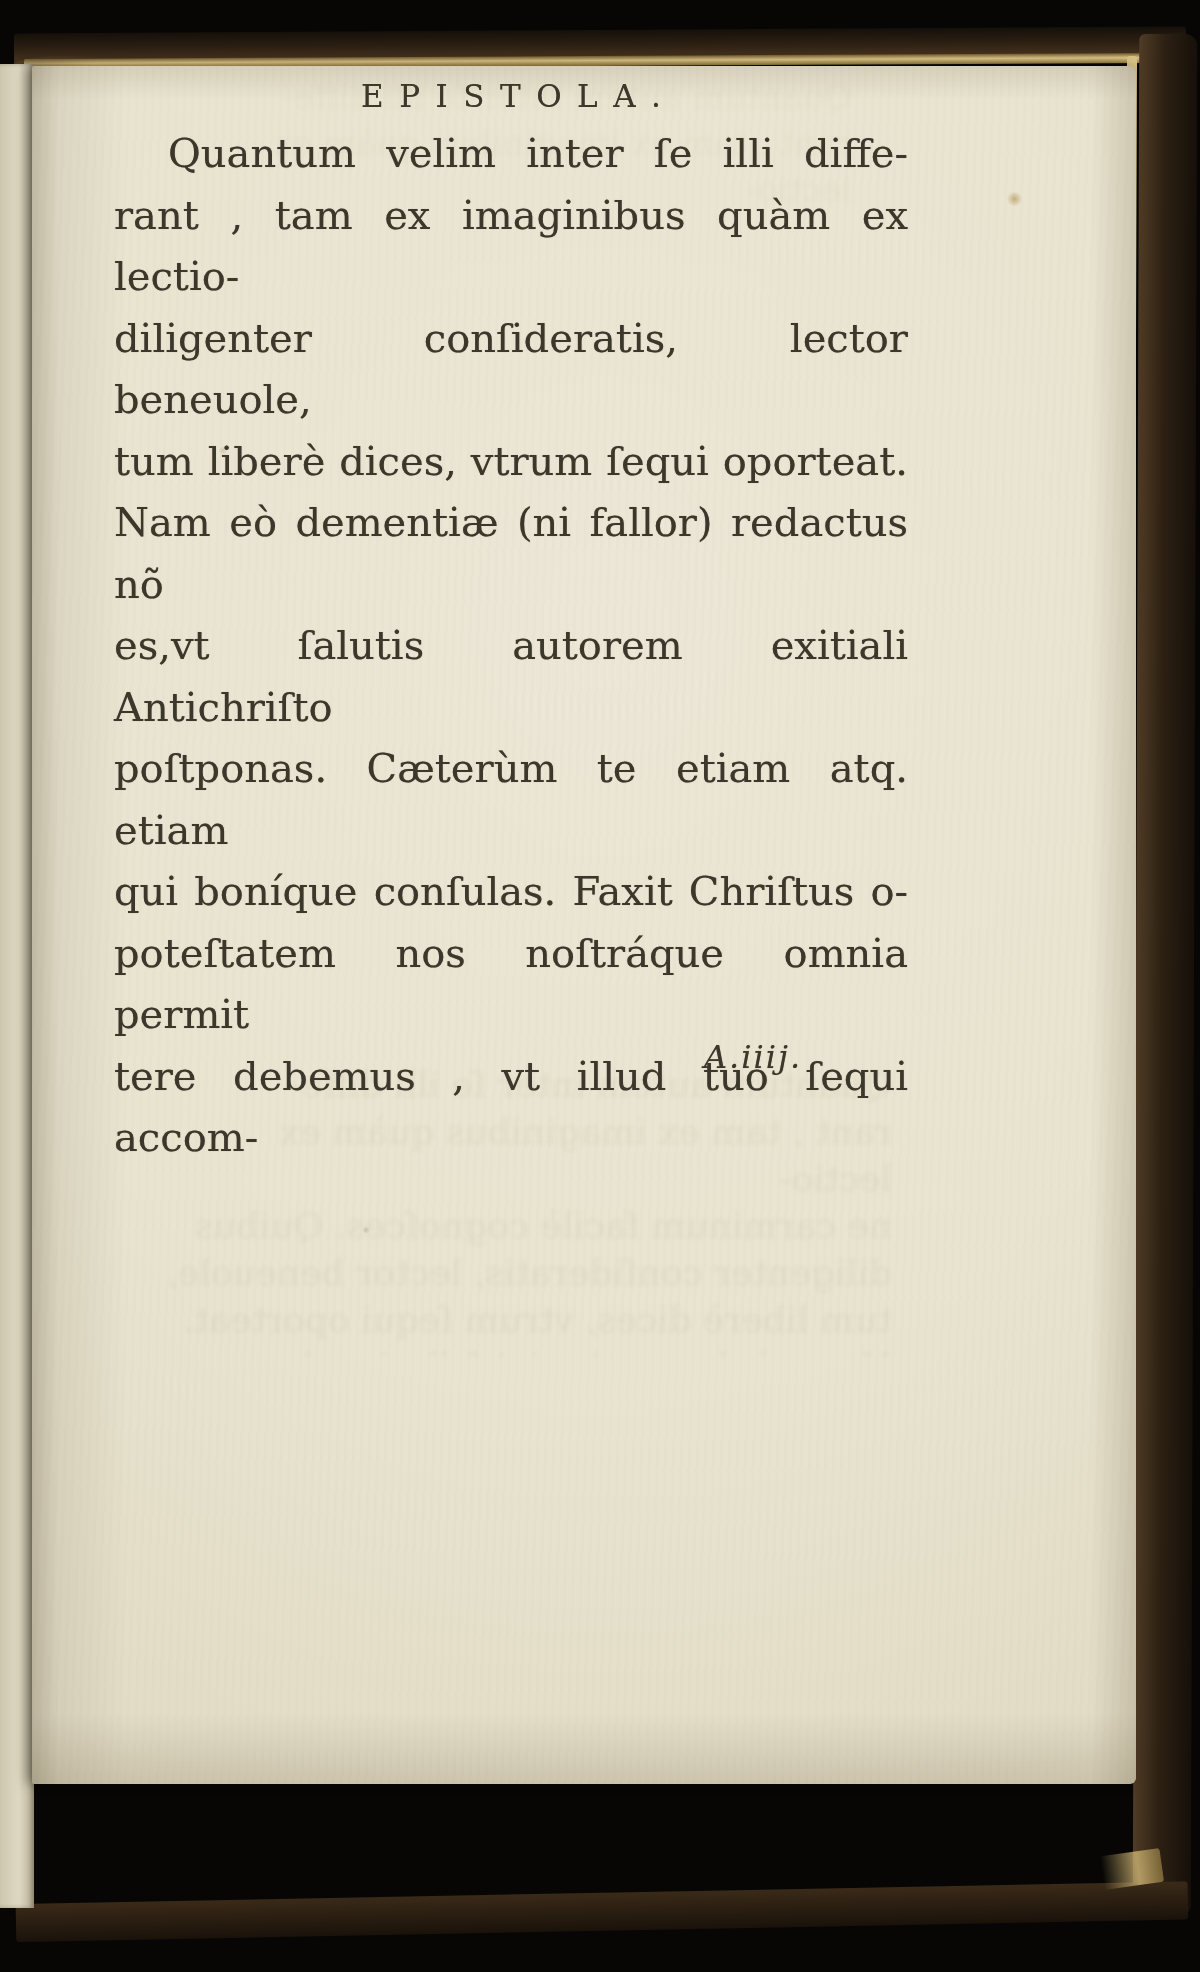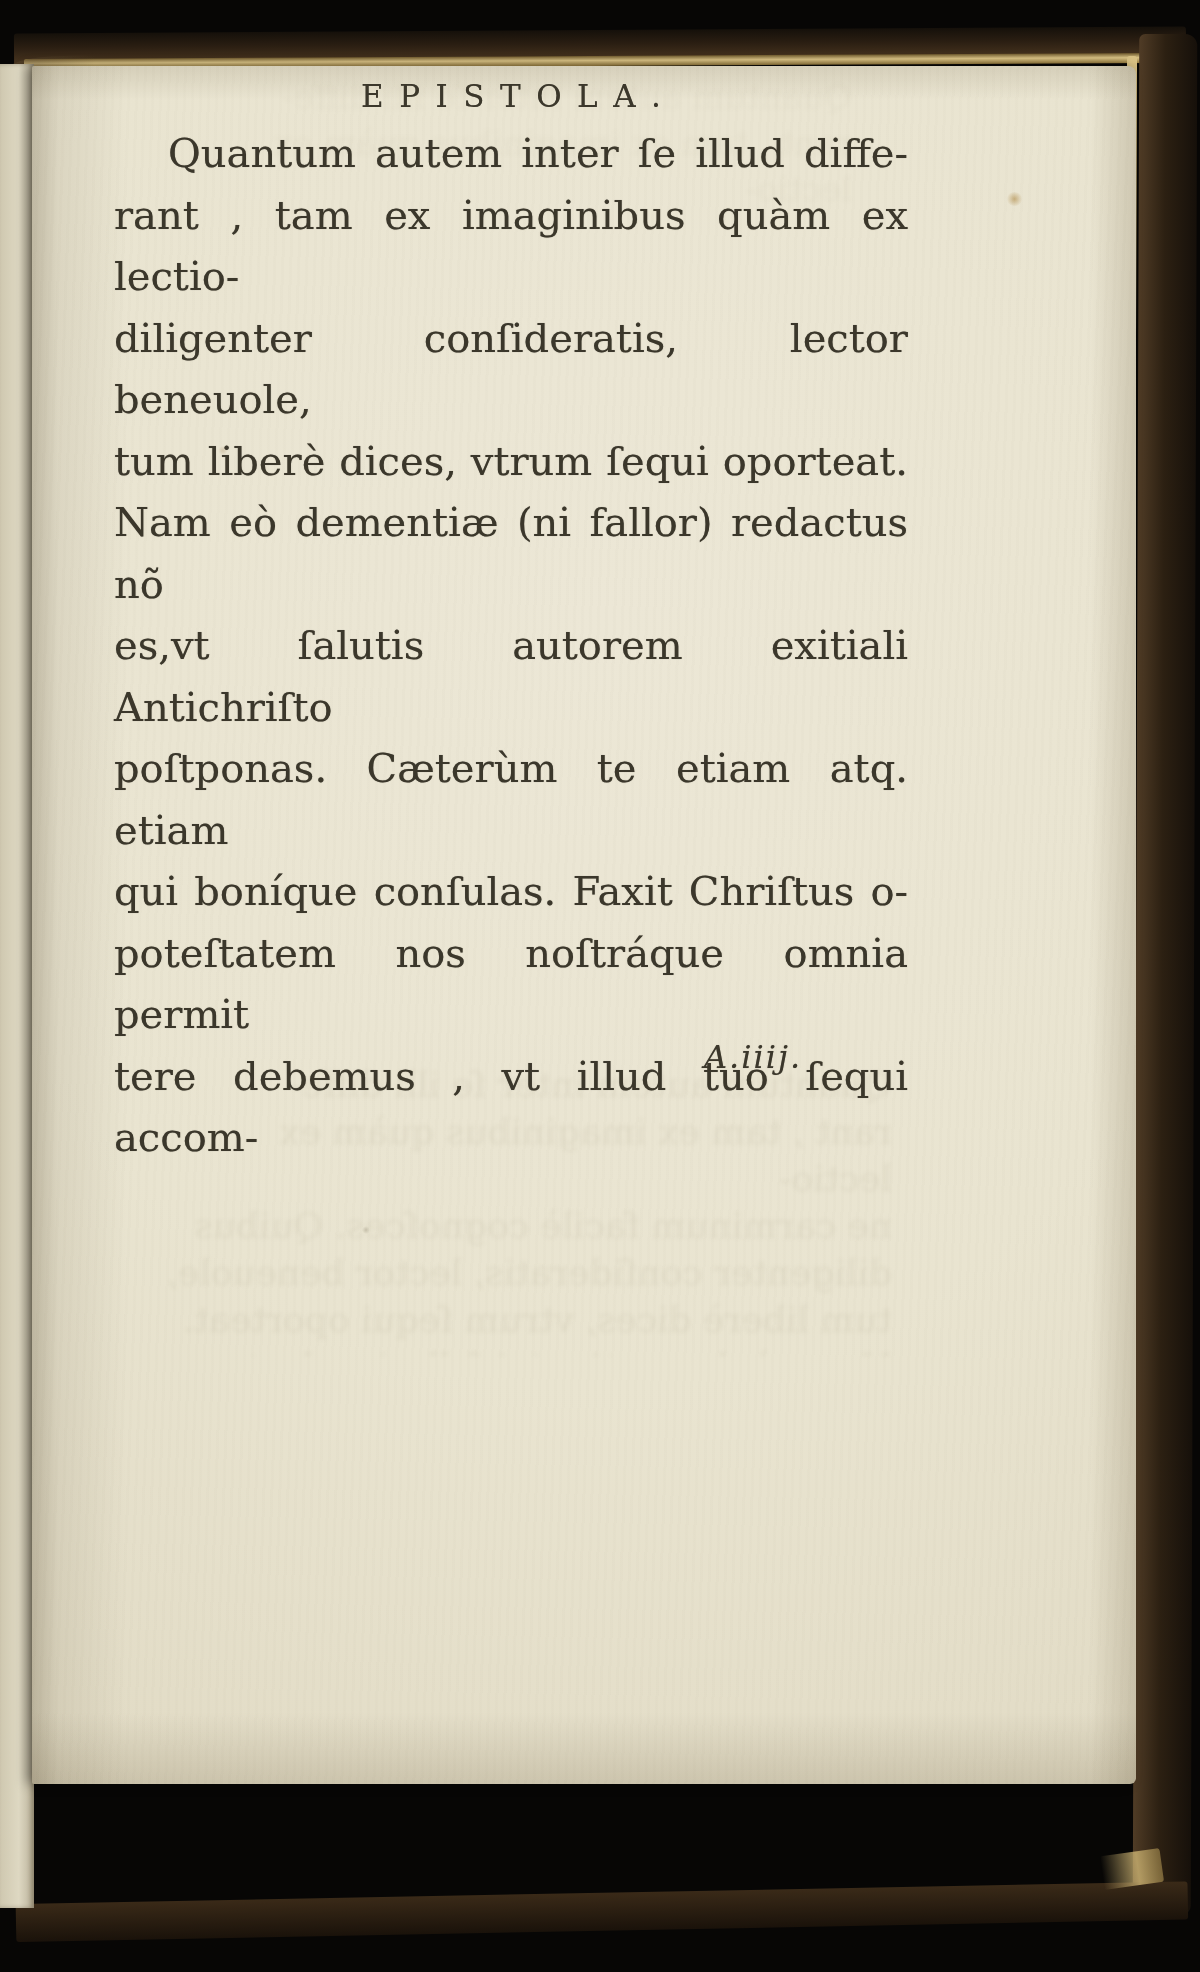--- a/index.html
+++ b/index.html
@@ -147,21 +147,21 @@
     </div>
 
   <div class="abs stain stain-1"></div>
   <div class="abs stain stain-2"></div>
   <div class="abs stain stain-3"></div>
 
   <div class="header">EPISTOLA.</div>
 
   <div class="body-text">
 
-  <div class="line">Quantum autem inter ſe illud diffe-</div>
+  <div class="line">Quantum velim inter ſe illi diffe-</div>
       <div class="line">rant , tam ex imaginibus quàm ex lectio-</div>
       <div class="line">diligenter conſideratis, lector beneuole,</div>
       <div class="line">tum liberè dices, vtrum ſequi oporteat.</div>
       <div class="line">Nam eò dementiæ (ni fallor) redactus nõ</div>
       <div class="line">es,vt ſalutis autorem exitiali Antichriſto</div>
       <div class="line">poſtponas. Cæterùm te etiam atq. etiam</div>
       <div class="line">qui boníque conſulas. Faxit Chriſtus o-</div>
       <div class="line">poteſtatem nos noſtráque omnia permit</div>
       <div class="line">tere debemus , vt illud tuo ſequi accom-</div>
     </div>

